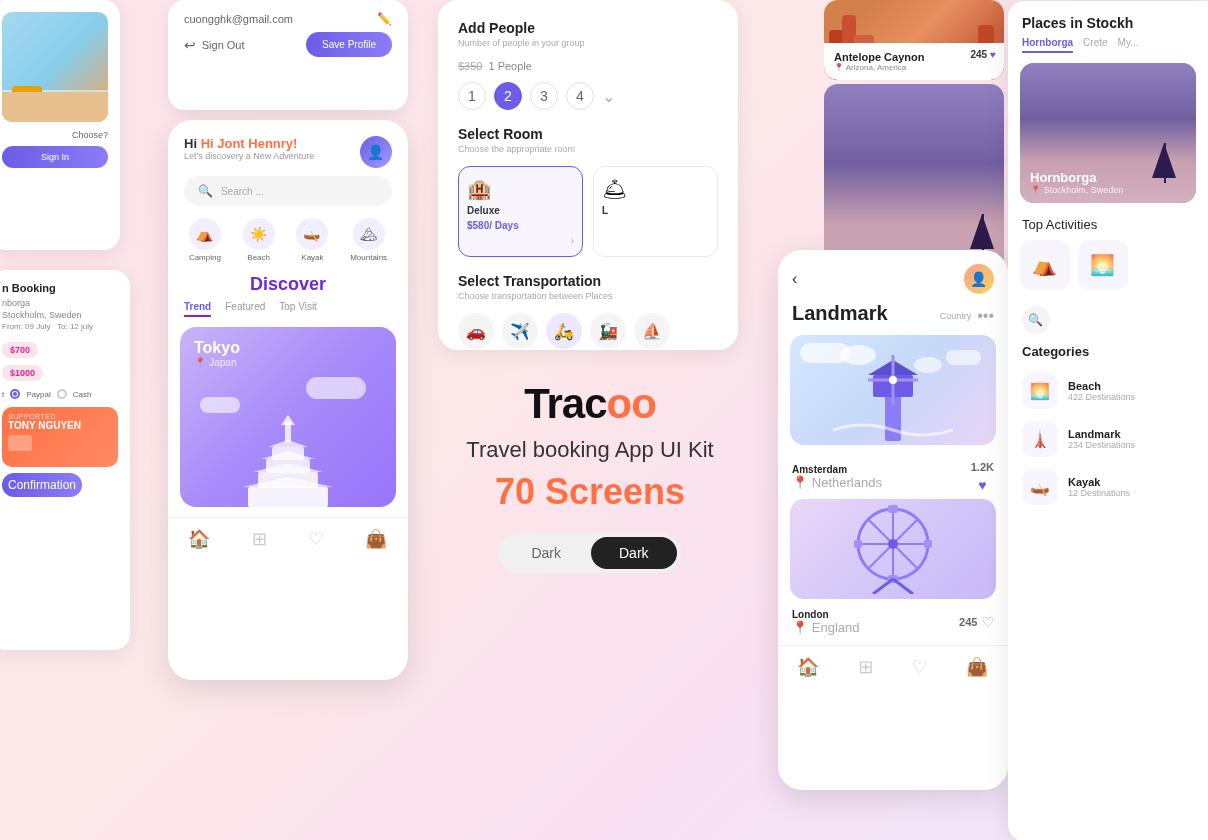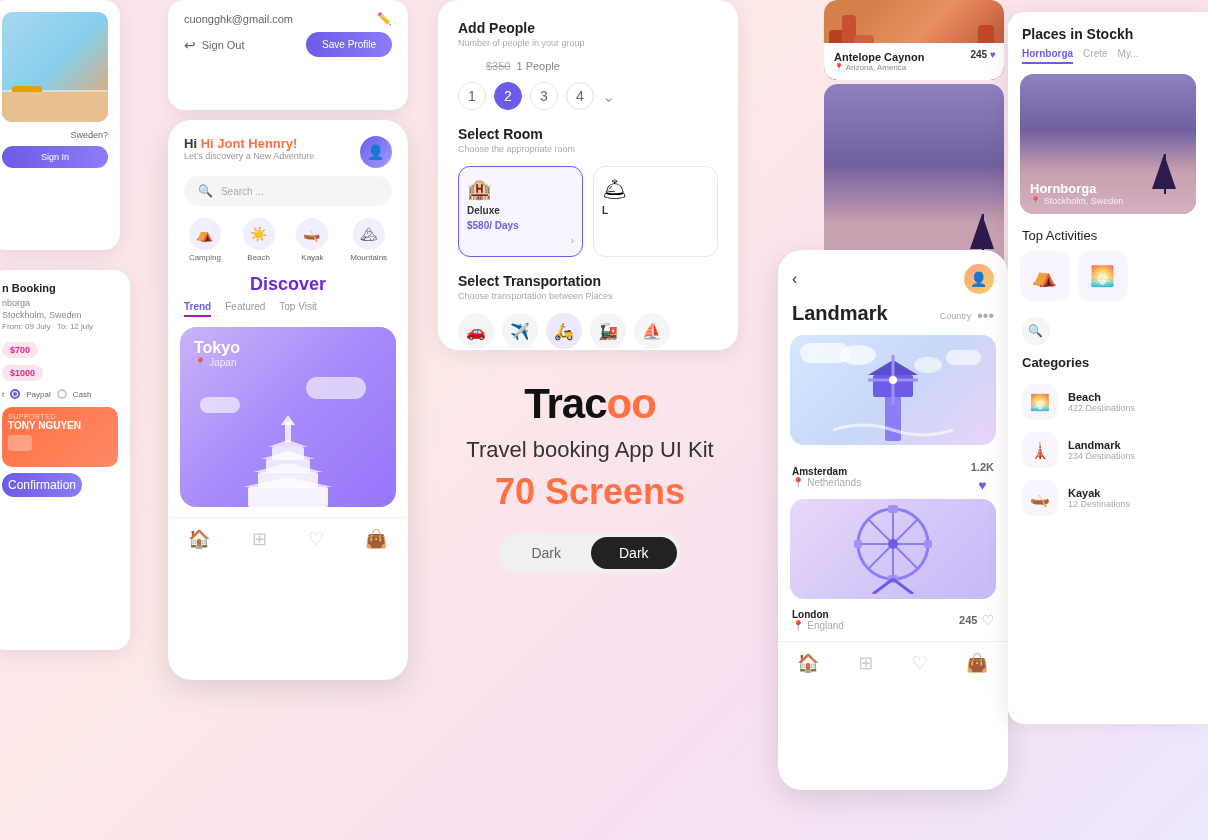--- a/index.html
+++ b/index.html
@@ -336,21 +336,21 @@
       background: #fff;
       border-radius: 20px;
       box-shadow: 0 4px 20px rgba(0,0,0,0.08);
       padding: 20px;
       overflow: hidden;
     }
     .section-title { font-size: 14px; font-weight: 700; color: #222; margin-bottom: 2px; }
     .section-sub { font-size: 9px; color: #aaa; margin-bottom: 12px; }
 
     .price-row { display: flex; align-items: center; gap: 6px; margin-bottom: 10px; }
-    .price-original { font-size: 11px; color: #aaa; text-decoration: line-through; margin-left: 28px; }
+    .price-original { font-size: 11px; color: #aaa; text-decoration: line-through; }
     .price-count { font-size: 11px; color: #888; }
 
     .people-selector {
       display: flex;
       align-items: center;
       gap: 8px;
       margin-bottom: 16px;
     }
     .people-btn {
       width: 28px; height: 28px;
@@ -533,21 +533,21 @@
       opacity: 0.6;
     }
 
     .place-row {
       display: flex;
       align-items: center;
       justify-content: space-between;
       padding: 6px 14px;
     }
     .place-name { font-size: 10px; font-weight: 700; color: #222; }
-    .place-country { font-size: 10px; color: #aaa; text-align: right; }
+    .place-country { font-size: 13px; color: #aaa; text-align: right; }
     .place-count { font-size: 11px; color: #666; font-weight: 600; }
     .heart-icon { color: #6c5ce7; font-size: 14px; }
 
     .place-img {
       margin: 0 12px 4px;
       height: 100px;
       border-radius: 14px;
       display: flex;
       align-items: center;
       justify-content: center;
@@ -563,23 +563,23 @@
       justify-content: space-around;
       padding: 10px 0 8px;
       border-top: 1px solid #f0f0f0;
       margin-top: 4px;
     }
 
     
     .right-panel {
       position: absolute;
       right: 0;
-      top: 12px;
+      top: 1px;
       width: 200px;
-      height: 712px;
+      height: 840px;
       background: #fff;
       border-radius: 16px 0 0 16px;
       box-shadow: -4px 0 20px rgba(0,0,0,0.08);
       overflow: hidden;
     }
     .stockholm-header {
       padding: 14px 14px 10px;
     }
     .stockholm-title { font-size: 14px; font-weight: 700; color: #222; }
     .stockholm-title span { font-weight: 900; }
@@ -807,21 +807,21 @@
 <body>
 
 <div class="bg"></div>
 
 <div class="login-card">
   <div class="illustration">
 
     <div style="position:absolute;bottom:28px;left:0;right:0;height:4px;background:white;opacity:0.5;"></div>
     <div style="position:absolute;bottom:20px;left:10px;width:30px;height:16px;background:#e8a000;border-radius:3px;"></div>
   </div>
-  <div class="forgot-text">Sweden?</div>
+  <div class="forgot-text">Choose?</div>
   <div class="sign-in-btn">Sign In</div>
 </div>
 
 <div class="booking-card">
   <div class="booking-title">n Booking</div>
   <div class="booking-location">nborga</div>
   <div class="booking-location">Stockholm, Sweden</div>
   <div class="booking-dates">
     <span>From: 09 July</span> &nbsp; <span>To: 12 july</span>
   </div>

